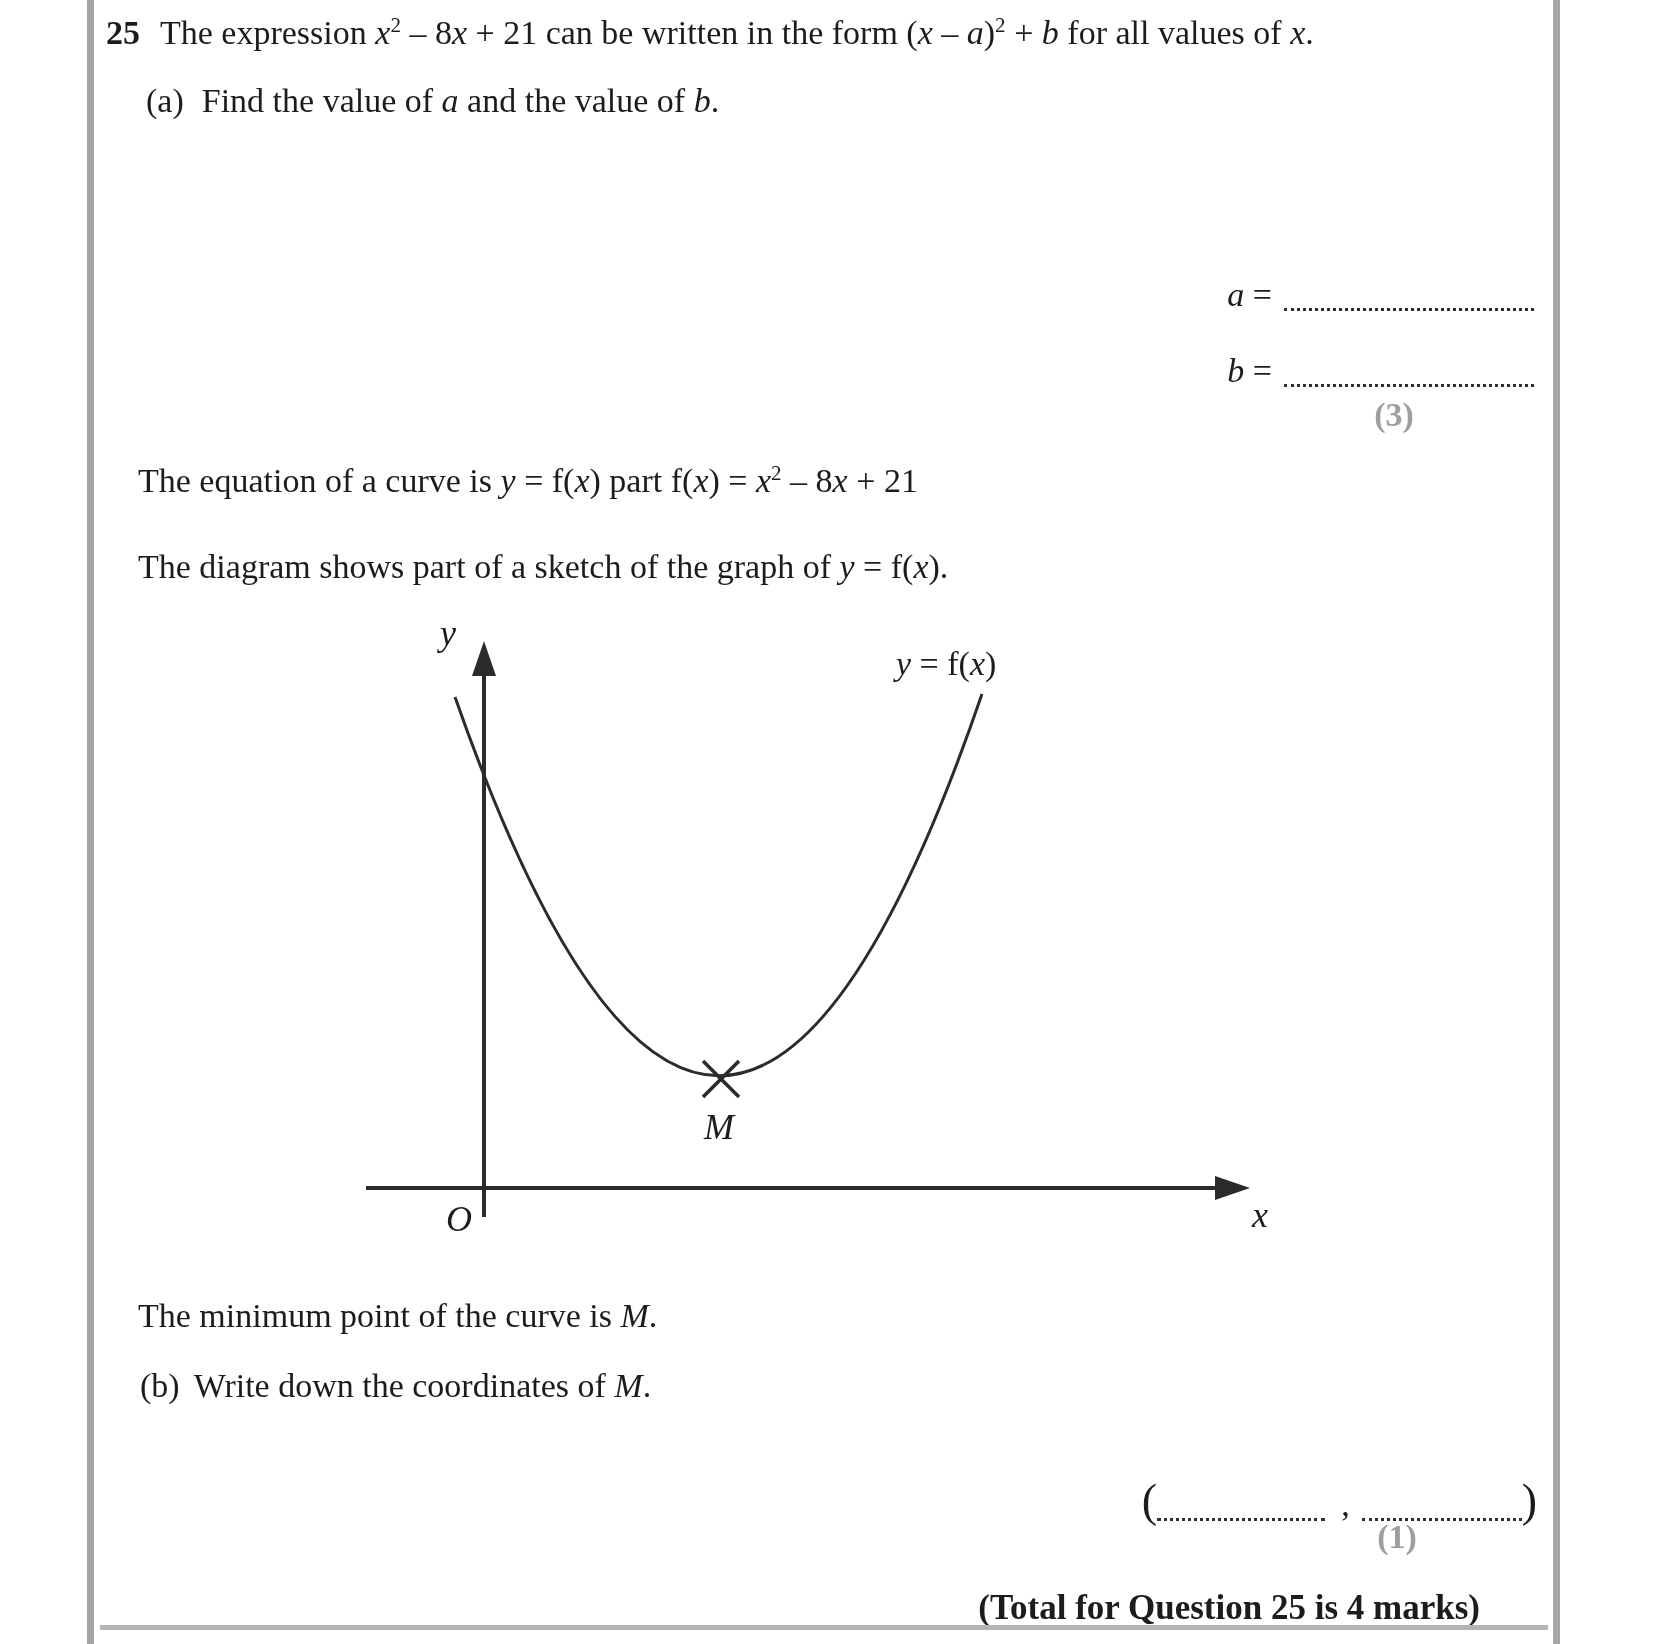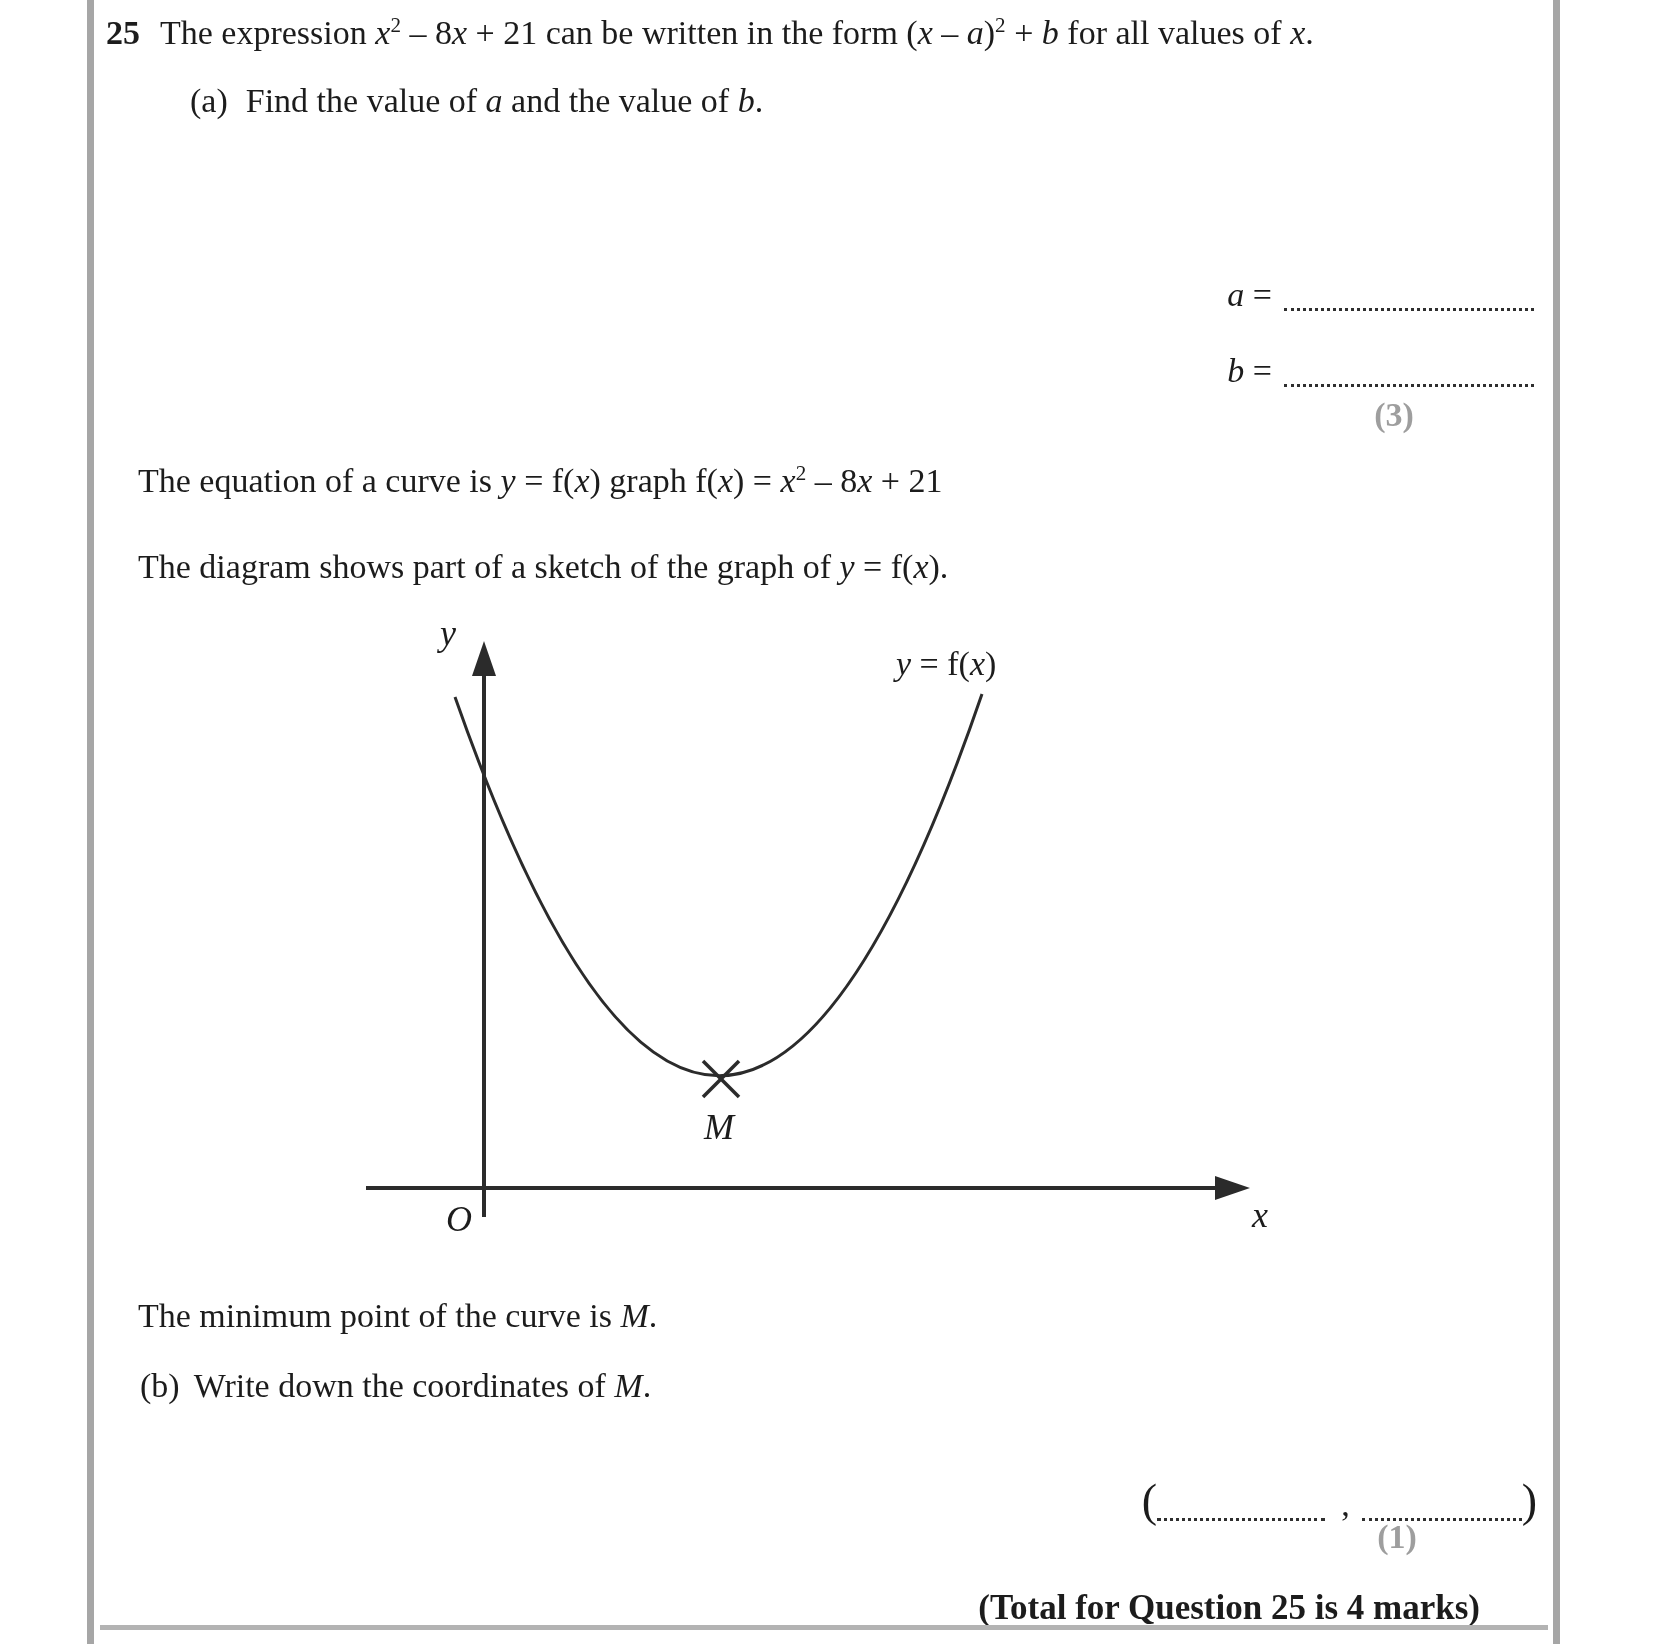--- a/index.html
+++ b/index.html
@@ -36,37 +36,37 @@
 
 <div class="page">
 
   <div class="vbar" style="left:87px;"></div>
   <div class="vbar" style="left:1553px;"></div>
 
   <div class="abs line" style="left:106px; top:14px;">
     <span class="qnum">25</span><span><span>The expression </span><span class="it">x</span><sup>2</sup><span> – 8</span><span class="it">x</span><span> + 21 can be written in the form (</span><span class="it">x</span><span> – </span><span class="it">a</span><span>)</span><sup>2</sup><span> + </span><span class="it">b</span><span> for all values of </span><span class="it">x</span><span>.</span></span>
   </div>
 
-  <div class="abs line" style="left:146px; top:82px;margin-left:44px;">
+  <div class="abs line" style="left:146px; top:82px;">
     <span class="plabel">(a)</span><span><span>Find the value of </span><span class="it">a</span><span> and the value of </span><span class="it">b</span><span>.</span></span>
   </div>
 
   <div class="answer-row" style="top:276px; right:119px;">
     <span><span class="it">a</span><span> =</span></span>
     <span class="dots dots-a"></span>
   </div>
 
   <div class="answer-row" style="top:352px; right:119px;">
     <span><span class="it">b</span><span> =</span></span>
     <span class="dots dots-a"></span>
   </div>
 
   <div class="mark" style="left:1338px; top:396px; width:112px;">(3)</div>
 
-  <div class="abs line" style="left:138px; top:462px;"><span>The equation of a curve is </span><span class="it">y</span><span> = f(</span><span class="it">x</span><span>) graph f(</span><span class="it">x</span><span>) = </span><span class="it">x</span><sup>2</sup><span> – 8</span><span class="it">x</span><span> + 21</span></div>
+  <div class="abs line" style="left:138px; top:462px;"><span>The equation of a curve is </span><span class="it">y</span><span> = f(</span><span class="it">x</span><span>) part f(</span><span class="it">x</span><span>) = </span><span class="it">x</span><sup>2</sup><span> – 8</span><span class="it">x</span><span> + 21</span></div>
 
   <div class="abs line" style="left:138px; top:548px;"><span>The diagram shows part of a sketch of the graph of </span><span class="it">y</span><span> = f(</span><span class="it">x</span><span>).</span></div>
 
   <svg class="abs" style="left:340px; top:588px;" width="930" height="652" viewBox="340 588 930 652">
 
     <line x1="484" y1="660" x2="484" y2="1217" stroke="#2b2b2b" stroke-width="4"></line>
     <polygon points="484,641 472,676 496,676" fill="#2b2b2b"></polygon>
 
     <line x1="366" y1="1188" x2="1232" y2="1188" stroke="#2b2b2b" stroke-width="4"></line>
     <polygon points="1250,1188 1215,1176 1215,1200" fill="#2b2b2b"></polygon>

